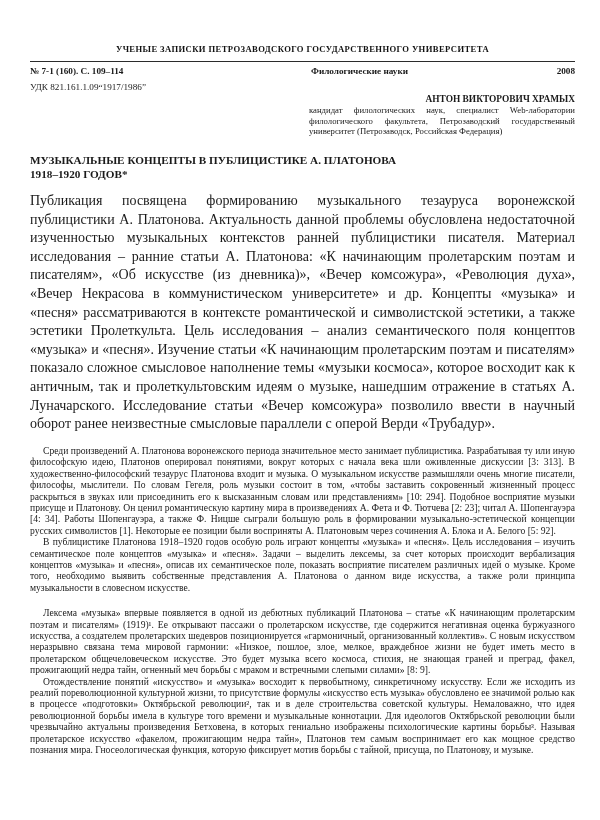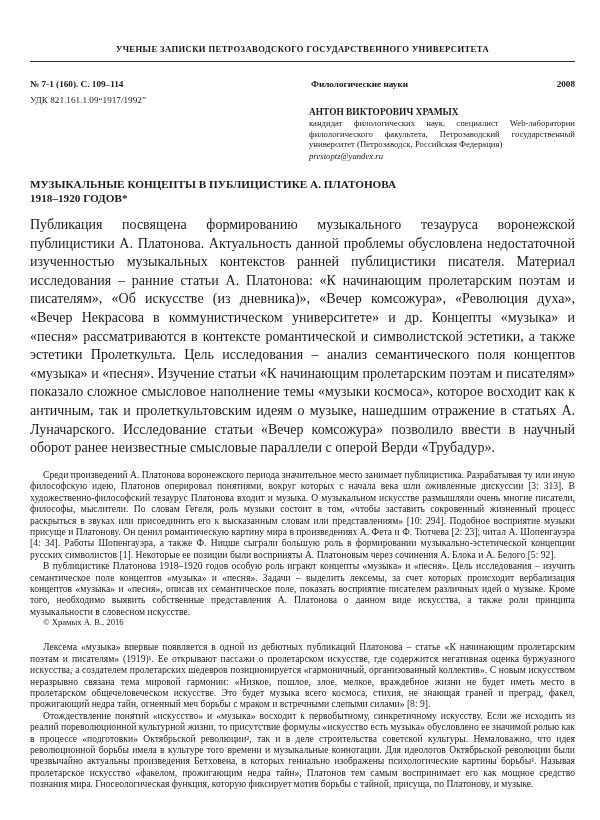--- a/index.html
+++ b/index.html
@@ -24,38 +24,38 @@
   }
   .header-rule {
     border: 0;
     border-top: 1px solid #2b2b2b;
     margin: 7px 0 0 0;
   }
   .meta-row {
     display: flex;
     justify-content: space-between;
     align-items: baseline;
-    margin-top: 17px;
+    margin-top: 4px;
     font-weight: bold;
     font-size: 9.2px;
   }
   .meta-row .issue { flex: 0 0 auto; }
   .meta-row .section { flex: 1 1 auto; text-align: center; padding-left: 39px; }
   .meta-row .year { flex: 0 0 auto; }
   .udc {
     margin-top: 6px;
     font-size: 9.2px;
   }
   .author-block {
     width: 266px;
     margin-left: auto;
     margin-top: 2px;
   }
   .author-name {
-    text-align: left;
+    text-align: right;
     font-weight: bold;
     font-size: 9.4px;
   }
   .author-affiliation {
     margin-top: 1px;
     font-size: 8.7px;
     line-height: 1.22;
     text-align: justify;
   }
   .author-email {
@@ -109,41 +109,39 @@
   <div class="journal-header">УЧЕНЫЕ ЗАПИСКИ ПЕТРОЗАВОДСКОГО ГОСУДАРСТВЕННОГО УНИВЕРСИТЕТА</div>
 
   <hr class="header-rule">
 
   <div class="meta-row">
     <span class="issue">№ 7-1 (160). С. 109–114</span>
     <span class="section">Филологические науки</span>
     <span class="year">2008</span>
   </div>
 
-  <div class="udc">УДК 821.161.1.09“1917/1992”</div>
+  <div class="udc">УДК 821.161.1.09“1917/1986”</div>
 
   <div class="author-block">
     <div class="author-name">АНТОН ВИКТОРОВИЧ ХРАМЫХ</div>
     <div class="author-affiliation">кандидат филологических наук, специалист Web-лаборатории филологического факультета, Петрозаводский государственный университет (Петрозаводск, Российская Федерация)</div>
-    <div class="author-email">prestoptz@yandex.ru</div>
   </div>
 
   <div class="article-title">
     <div>МУЗЫКАЛЬНЫЕ КОНЦЕПТЫ В ПУБЛИЦИСТИКЕ А. ПЛАТОНОВА</div>
     <div>1918–1920 ГОДОВ*</div>
   </div>
 
   <div class="abstract">Публикация посвящена формированию музыкального тезауруса воронежской публицистики А. Платонова. Актуальность данной проблемы обусловлена недостаточной изученностью музыкальных контекстов ранней публицистики писателя. Материал исследования – ранние статьи А. Платонова: «К начинающим пролетарским поэтам и писателям», «Об искусстве (из дневника)», «Вечер комсожура», «Революция духа», «Вечер Некрасова в коммунистическом университете» и др. Концепты «музыка» и «песня» рассматриваются в контексте романтической и символистской эстетики, а также эстетики Пролеткульта. Цель исследования – анализ семантического поля концептов «музыка» и «песня». Изучение статьи «К начинающим пролетарским поэтам и писателям» показало сложное смысловое наполнение темы «музыки космоса», которое восходит как к античным, так и пролеткультовским идеям о музыке, нашедшим отражение в статьях А. Луначарского. Исследование статьи «Вечер комсожура» позволило ввести в научный оборот ранее неизвестные смысловые параллели с оперой Верди «Трубадур».</div>
 
 
   <div class="columns">
     <div class="column">
       <p>Среди произведений А. Платонова воронежского периода значительное место занимает публицистика. Разрабатывая ту или иную философскую идею, Платонов оперировал понятиями, вокруг которых с начала века шли оживленные дискуссии [3: 313]. В художественно-философский тезаурус Платонова входит и музыка. О музыкальном искусстве размышляли очень многие писатели, философы, мыслители. По словам Гегеля, роль музыки состоит в том, «чтобы заставить сокровенный жизненный процесс раскрыться в звуках или присоединить его к высказанным словам или представлениям» [10: 294]. Подобное восприятие музыки присуще и Платонову. Он ценил романтическую картину мира в произведениях А. Фета и Ф. Тютчева [2: 23]; читал А. Шопенгауэра [4: 34]. Работы Шопенгауэра, а также Ф. Ницше сыграли большую роль в формировании музыкально-эстетической концепции русских символистов [1]. Некоторые ее позиции были восприняты А. Платоновым через сочинения А. Блока и А. Белого [5: 92].</p>
       <p>В публицистике Платонова 1918–1920 годов особую роль играют концепты «музыка» и «песня». Цель исследования – изучить семантическое поле концептов «музыка» и «песня». Задачи – выделить лексемы, за счет которых происходит вербализация концептов «музыка» и «песня», описав их семантическое поле, показать восприятие писателем различных идей о музыке. Кроме того, необходимо выявить собственные представления А. Платонова о данном виде искусства, а также роли принципа музыкальности в словесном искусстве.</p>
-      <p class="copyright">© Храмых А. В., 2016</p>
     </div>
     <div class="column">
       <p>Лексема «музыка» впервые появляется в одной из дебютных публикаций Платонова – статье «К начинающим пролетарским поэтам и писателям» (1919)¹. Ее открывают пассажи о пролетарском искусстве, где содержится негативная оценка буржуазного искусства, а создателем пролетарских шедевров позиционируется «гармоничный, организованный коллектив». С новым искусством неразрывно связана тема мировой гармонии: «Низкое, пошлое, злое, мелкое, враждебное жизни не будет иметь место в пролетарском общечеловеческом искусстве. Это будет музыка всего космоса, стихия, не знающая граней и преград, факел, прожигающий недра тайн, огненный меч борьбы с мраком и встречными слепыми силами» [8: 9].</p>
       <p>Отождествление понятий «искусство» и «музыка» восходит к первобытному, синкретичному искусству. Если же исходить из реалий пореволюционной культурной жизни, то присутствие формулы «искусство есть музыка» обусловлено ее значимой ролью как в процессе «подготовки» Октябрьской революции², так и в деле строительства советской культуры. Немаловажно, что идея революционной борьбы имела в культуре того времени и музыкальные коннотации. Для идеологов Октябрьской революции были чрезвычайно актуальны произведения Бетховена, в которых гениально изображены психологические картины борьбы³. Называя пролетарское искусство «факелом, прожигающим недра тайн», Платонов тем самым воспринимает его как мощное средство познания мира. Гносеологическая функция, которую фиксирует мотив борьбы с тайной, присуща, по Платонову, и музыке.</p>
     </div>
   </div>
 
 </div>
 
 </body></html>

